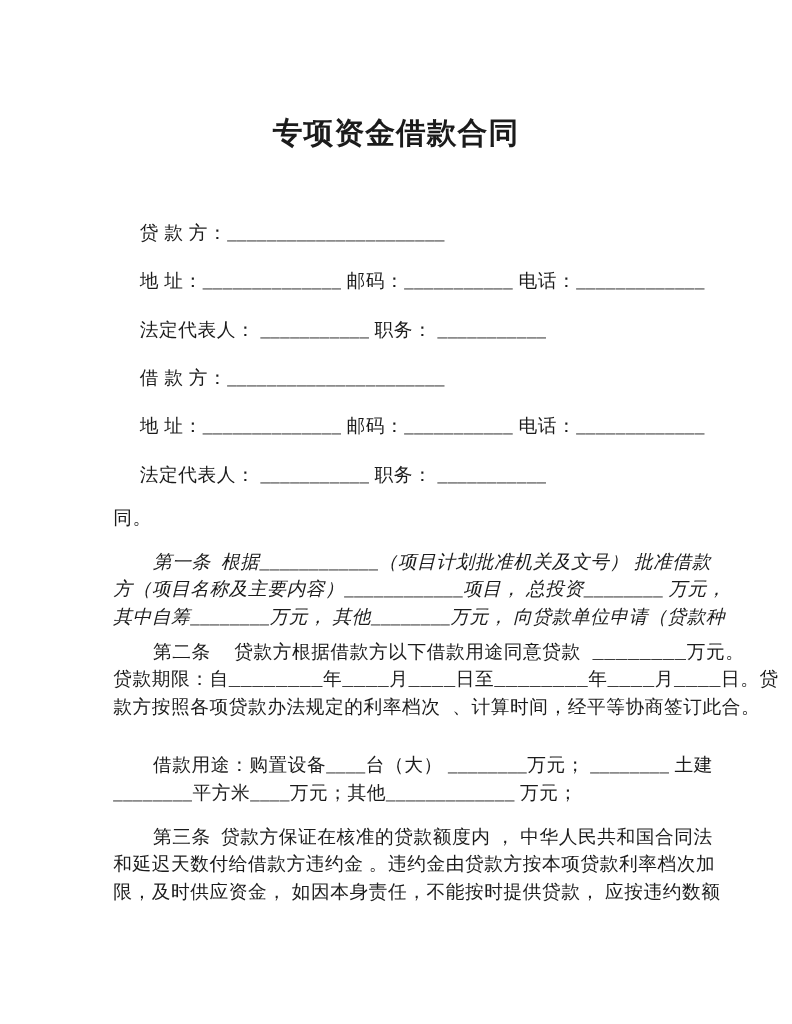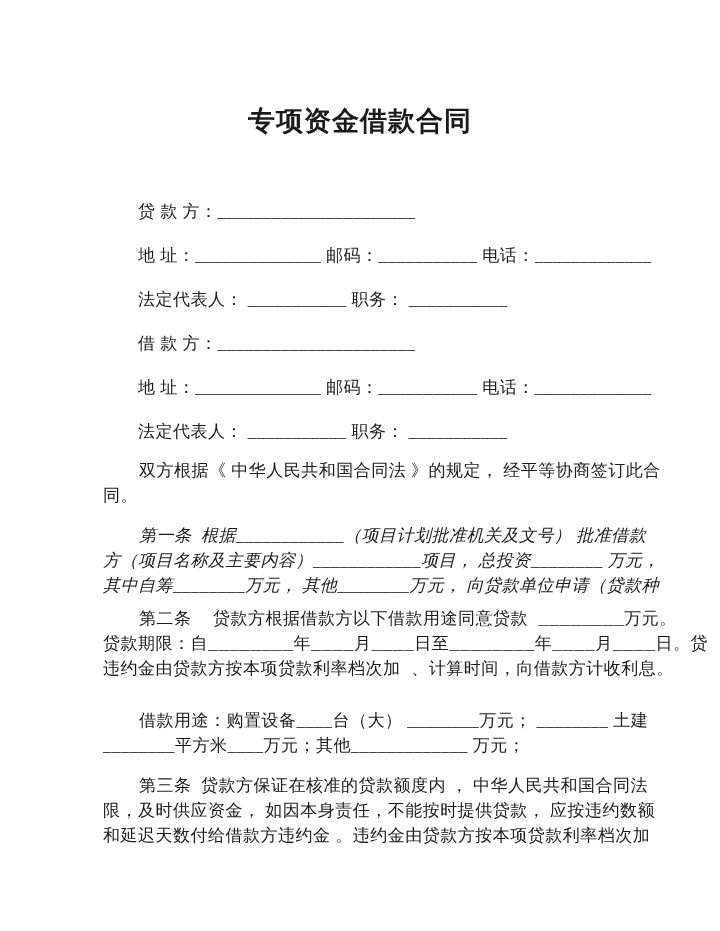--- a/index.html
+++ b/index.html
@@ -23,21 +23,21 @@
     right: 0;
     margin: 0;
     text-align: center;
     font-size: 27px;
     font-weight: bold;
     letter-spacing: 1px;
     line-height: 34px;
   }
   .form {
     position: absolute;
-    left: 138px;
+    left: 127px;
     top: 199px;
   }
   .form-line {
     font-size: 17px;
     line-height: 25px;
     margin-bottom: 19px;
     letter-spacing: 0.5px;
     white-space: pre;
   }
   .body-text {
@@ -71,42 +71,41 @@
     <div class="form-line">地 址：______________ 邮码：___________ 电话：_____________</div>
     <div class="form-line">法定代表人： ___________ 职务： ___________</div>
     <div class="form-line">借 款 方：______________________</div>
     <div class="form-line">地 址：______________ 邮码：___________ 电话：_____________</div>
     <div class="form-line">法定代表人： ___________ 职务： ___________</div>
   </div>
 
   <div class="body-text">
 
     <div class="para para-intro">
-      <div class="line indent">双方根据《 中华人民共和国合同法 》的规定， 经平等协商签订此合</div>
       <div class="line">同。</div>
     </div>
 
     <div class="para para-article1">
       <div class="line indent">第一条  根据____________（项目计划批准机关及文号） 批准借款</div>
       <div class="line">方（项目名称及主要内容）____________项目， 总投资________ 万元，</div>
       <div class="line">其中自筹________万元， 其他________万元， 向贷款单位申请（贷款种</div>
     </div>
 
     <div class="para para-article2">
       <div class="line indent">第二条  贷款方根据借款方以下借款用途同意贷款 ________万元。</div>
       <div class="line">贷款期限：自________年____月____日至________年____月____日。贷</div>
-      <div class="line">违约金由贷款方按本项贷款利率档次加 、计算时间，向借款方计收利息。</div>
+      <div class="line">款方按照各项贷款办法规定的利率档次 、计算时间，经平等协商签订此合。</div>
     </div>
 
     <div class="para para-purpose">
       <div class="line indent">借款用途：购置设备____台（大） ________万元； ________ 土建</div>
       <div class="line">________平方米____万元；其他_____________ 万元；</div>
     </div>
 
     <div class="para para-article3">
       <div class="line indent">第三条  贷款方保证在核准的贷款额度内 ， 中华人民共和国合同法</div>
+      <div class="line">和延迟天数付给借款方违约金 。违约金由贷款方按本项贷款利率档次加</div>
       <div class="line">限，及时供应资金， 如因本身责任，不能按时提供贷款， 应按违约数额</div>
-      <div class="line">和延迟天数付给借款方违约金 。违约金由贷款方按本项贷款利率档次加</div>
     </div>
 
   </div>
 
 </div>
 
 </body></html>

